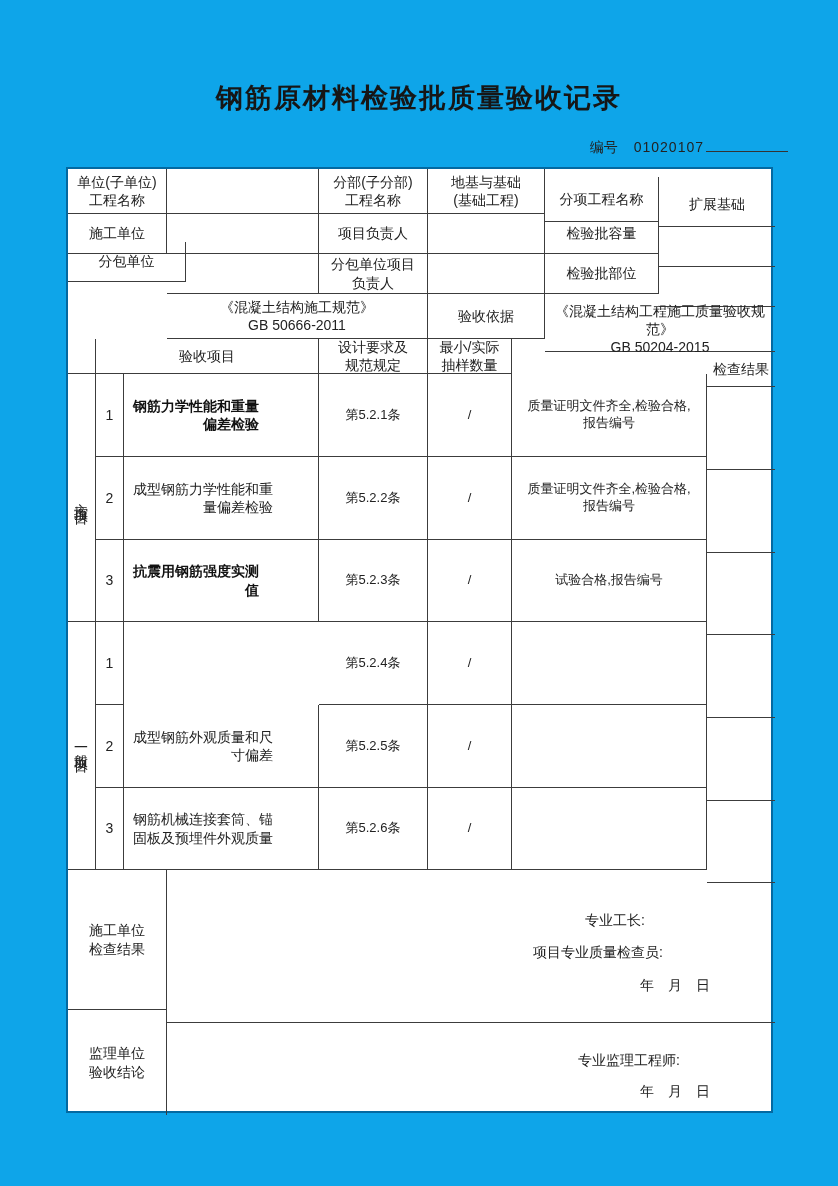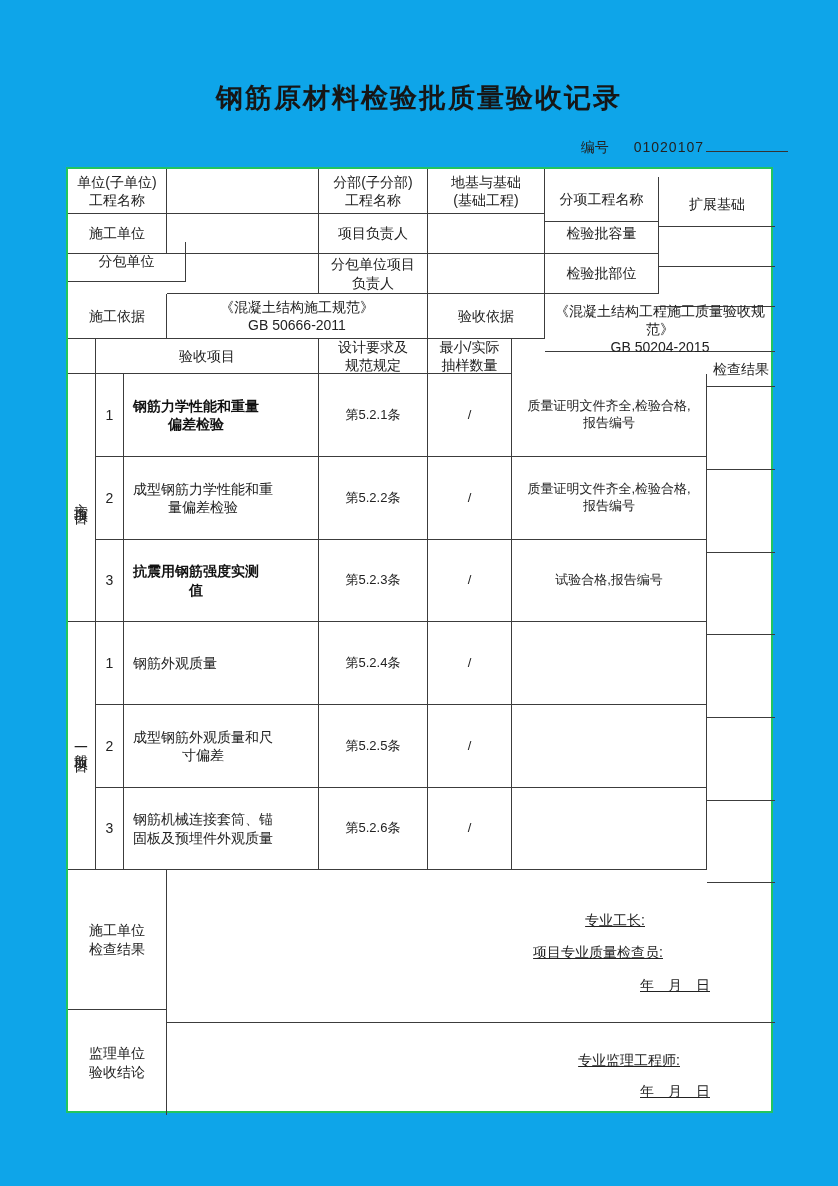--- a/index.html
+++ b/index.html
@@ -25,73 +25,72 @@
     color: #161616;
   }
   .serial {
     position: absolute;
     top: 138px;
     right: 50px;
     font-size: 14px;
     color: #222;
     white-space: nowrap;
   }
-  .serial .num { margin-left: 25px; letter-spacing: 1px; }
+  .serial .num { margin-left: 16px; letter-spacing: 1px; }
   .serial .serial-line {
     display: inline-block;
     width: 82px;
     border-bottom: 1px solid #333;
     height: 14px;
     margin-left: 2px;
   }
   .form {
     position: absolute;
     left: 66px;
     top: 167px;
     width: 707px;
     height: 946px;
-    border: 2px solid #22c55e;
+    border: 2px solid #0369a1;
     background: #fff;
   }
   .cell {
     position: absolute;
     border-right: 1px solid #3c3c3c;
     border-bottom: 1px solid #3c3c3c;
     display: flex;
     align-items: center;
     justify-content: center;
     text-align: center;
     font-size: 14px;
     line-height: 1.3;
     white-space: pre-line;
     color: #222;
     padding: 2px 4px;
   }
   .cell.small { font-size: 13px; }
   .cell.left {
     justify-content: flex-start;
-    text-align: center;
+    text-align: right;
     padding-left: 9px;
   }
   .cell.bold { font-weight: bold; color: #111; }
   .cell.br0 { border-right: none; margin-top: 13px; }
   .cell.bb0 { border-bottom: none; }
   .cell.vert {
     writing-mode: vertical-rl;
     text-orientation: upright;
     letter-spacing: 3px;
     font-size: 14px;
     padding: 0;
   }
   .sig-cell {
     flex-direction: column;
     justify-content: space-evenly;
     align-items: flex-end;
     padding: 14px 0;
-    text-decoration: underline;
   }
   .sig-cell span { display: block; white-space: pre; }
 </style>
 </head>
 <body>
 
 <div class="page">
 
   <div class="title">钢筋原材料检验批质量验收记录</div>
 
@@ -119,21 +118,20 @@
     <div class="cell br0" style="left:591px;top:45px;width:116px;height:40px"></div>
 
     <div class="cell" style="left:0;top:73px;width:118px;height:40px">分包单位</div>
     <div class="cell" style="left:99px;top:85px;width:152px;height:40px"></div>
     <div class="cell" style="left:251px;top:85px;width:109px;height:40px">分包单位项目
 负责人</div>
     <div class="cell" style="left:360px;top:85px;width:117px;height:40px"></div>
     <div class="cell" style="left:477px;top:85px;width:114px;height:40px">检验批部位</div>
     <div class="cell br0" style="left:591px;top:85px;width:116px;height:40px"></div>
 
-    <div class="cell" style="left:0;top:125px;width:99px;height:45px">施工依据</div>
     <div class="cell" style="left:99px;top:125px;width:261px;height:45px">《混凝土结构施工规范》
 GB 50666-2011</div>
     <div class="cell" style="left:360px;top:125px;width:117px;height:45px">验收依据</div>
     <div class="cell br0" style="left:477px;top:125px;width:230px;height:45px">《混凝土结构工程施工质量验收规范》
 GB 50204-2015</div>
 
     <div class="cell" style="left:0;top:170px;width:28px;height:35px"></div>
     <div class="cell" style="left:28px;top:170px;width:223px;height:35px">验收项目</div>
     <div class="cell" style="left:251px;top:170px;width:109px;height:35px">设计要求及
 规范规定</div>
@@ -164,21 +162,20 @@
 
     <div class="cell" style="left:28px;top:371px;width:28px;height:82px">3</div>
     <div class="cell left bold" style="left:56px;top:371px;width:195px;height:82px">抗震用钢筋强度实测
 值</div>
     <div class="cell small" style="left:251px;top:371px;width:109px;height:82px">第5.2.3条</div>
     <div class="cell small" style="left:360px;top:371px;width:84px;height:82px">/</div>
     <div class="cell small" style="left:444px;top:371px;width:195px;height:82px">试验合格,报告编号</div>
     <div class="cell br0" style="left:639px;top:371px;width:68px;height:82px"></div>
 
     <div class="cell" style="left:28px;top:453px;width:28px;height:83px">1</div>
-    <div class="cell left" style="left:56px;top:453px;width:195px;height:83px">钢筋外观质量</div>
     <div class="cell small" style="left:251px;top:453px;width:109px;height:83px">第5.2.4条</div>
     <div class="cell small" style="left:360px;top:453px;width:84px;height:83px">/</div>
     <div class="cell small" style="left:444px;top:453px;width:195px;height:83px"></div>
     <div class="cell br0" style="left:639px;top:453px;width:68px;height:83px"></div>
 
     <div class="cell" style="left:28px;top:536px;width:28px;height:83px">2</div>
     <div class="cell left" style="left:56px;top:536px;width:195px;height:83px">成型钢筋外观质量和尺
 寸偏差</div>
     <div class="cell small" style="left:251px;top:536px;width:109px;height:83px">第5.2.5条</div>
     <div class="cell small" style="left:360px;top:536px;width:84px;height:83px">/</div>

